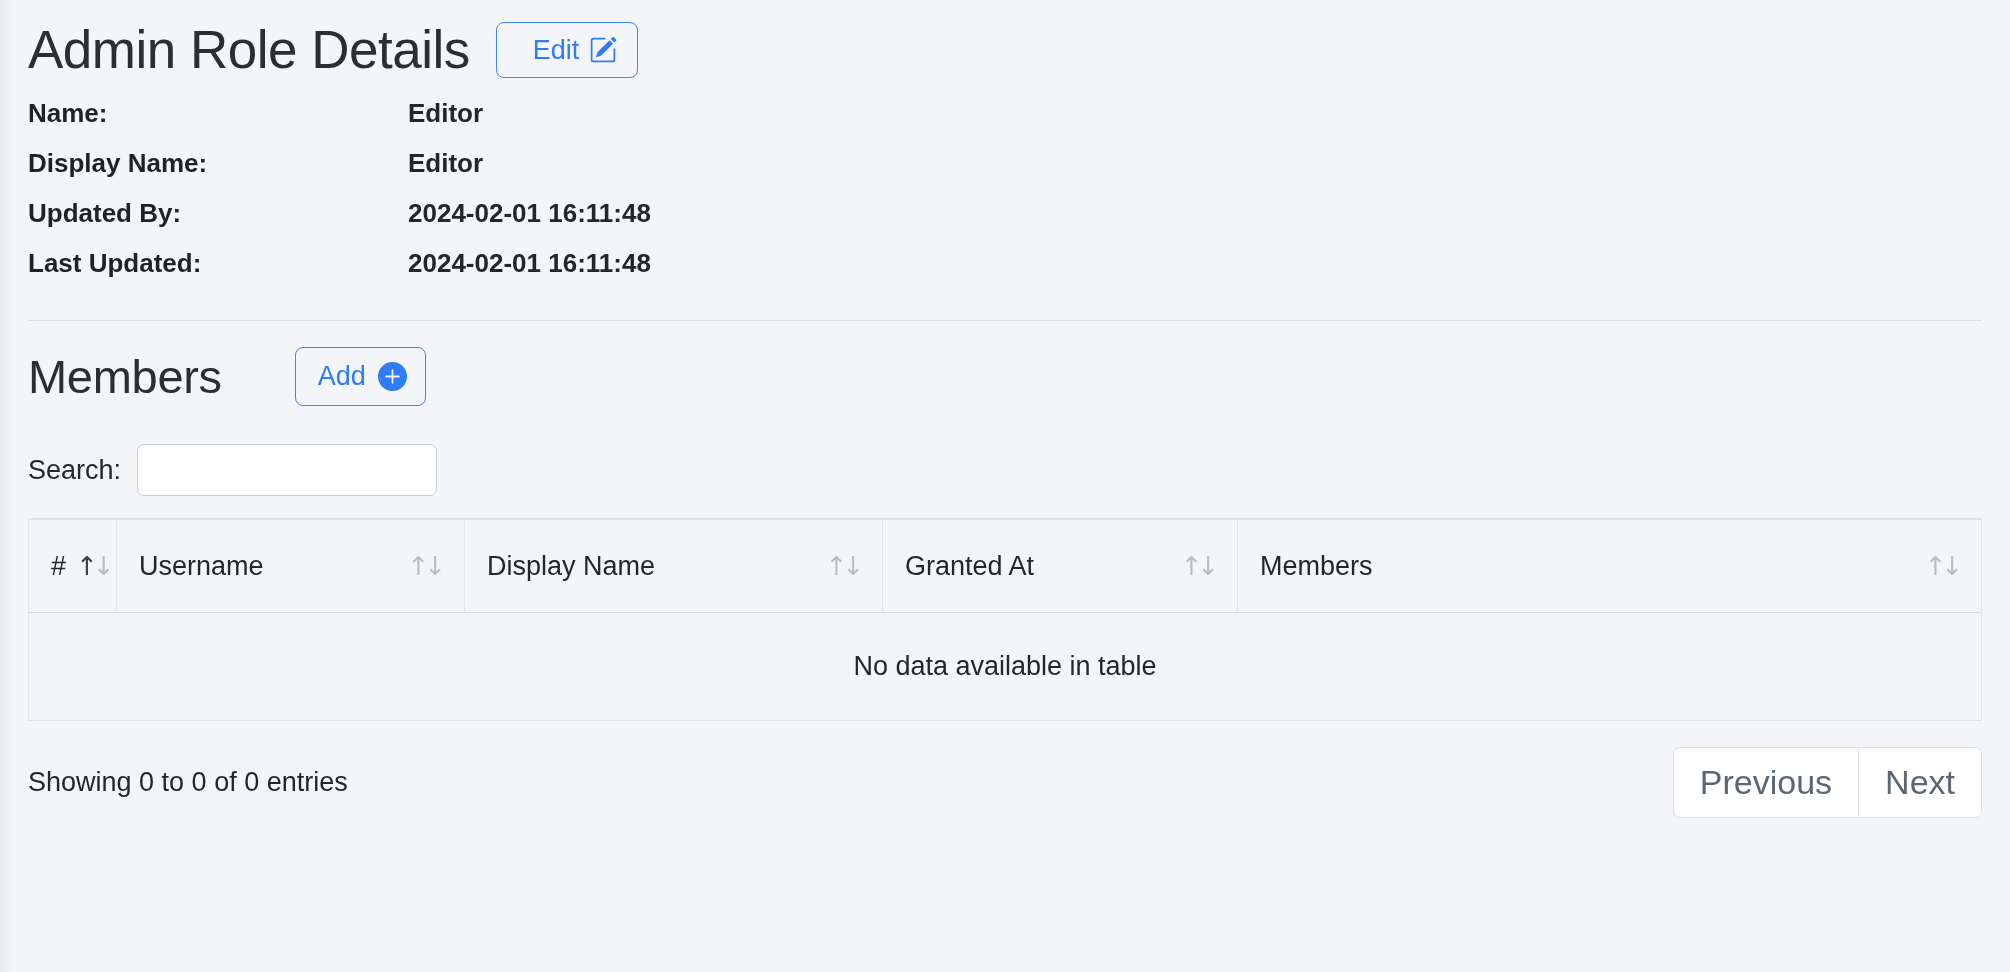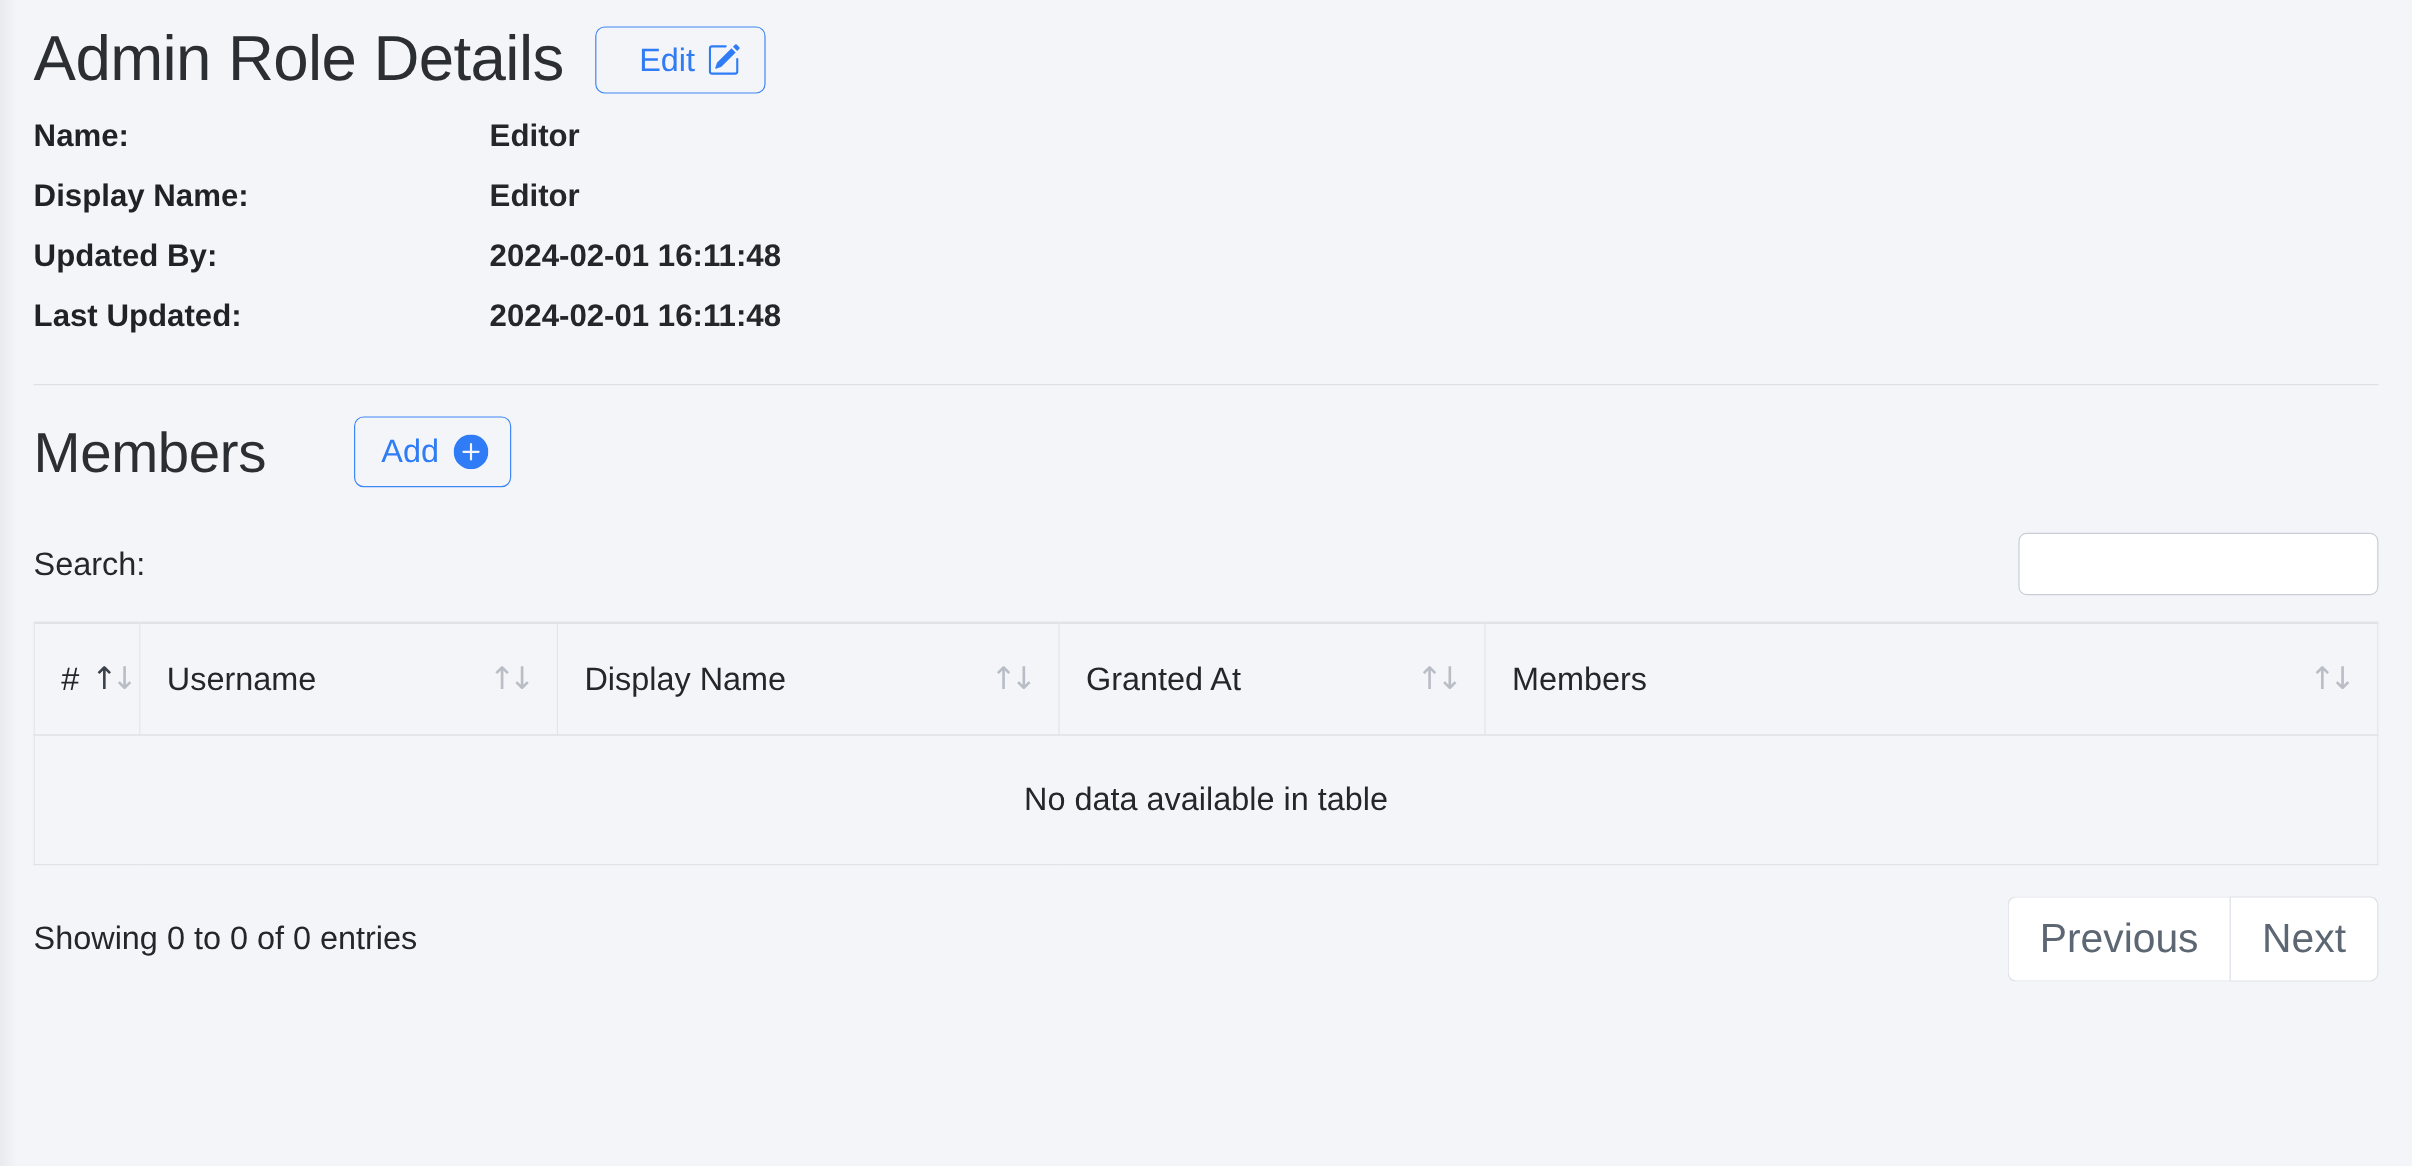--- a/index.html
+++ b/index.html
@@ -107,21 +107,21 @@
   .btn-add {
     font-size: 27px;
     padding: 14px 18px 14px 22px;
     gap: 12px;
     margin-left: 43px;
   }
 
   
   .search-row {
     display: flex;
-    justify-content: space-between;
+    justify-content: flex-start;
     align-items: center;
     margin-top: 38px;
     gap: 16px;
   }
   .search-label {
     font-size: 27px;
     color: #24282c;
   }
   .search-input {
     width: 300px;

